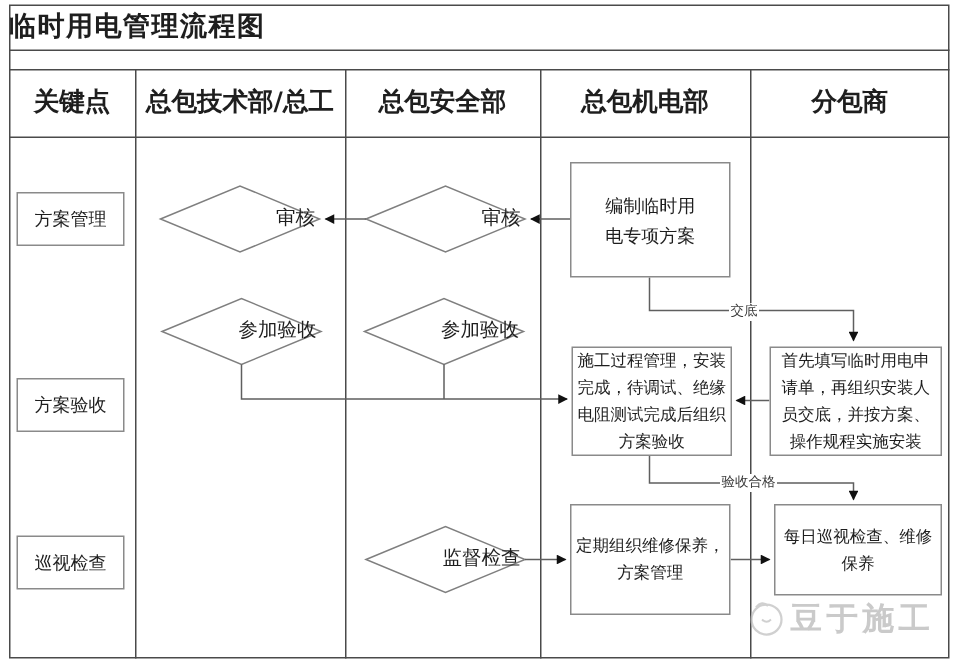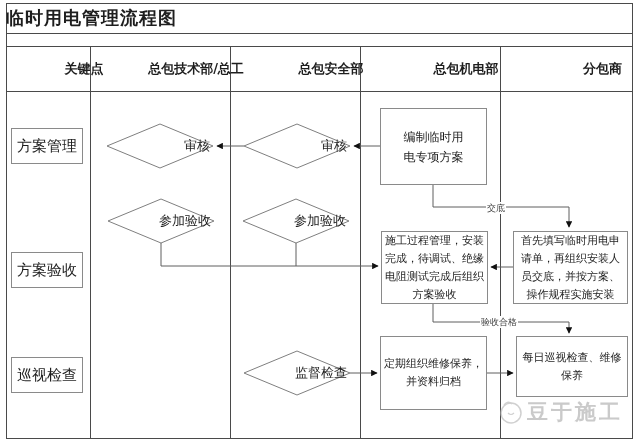--- a/index.html
+++ b/index.html
@@ -8,25 +8,25 @@
     font-family:"DejaVu Serif","Liberation Serif",serif;color:#1e1e1e;
   }
   .abs{position:absolute;}
   
   .frame{left:6px;top:3px;width:625px;height:434px;border:1px solid #4a4a4a;z-index:1;}
   .hline{left:6px;width:627px;height:1px;background:#4a4a4a;z-index:1;}
   .vline{top:46px;width:1px;height:393px;background:#4a4a4a;z-index:1;}
   
   .title{left:6px;top:5px;width:627px;height:26px;line-height:26px;
          font-size:18px;font-weight:600;letter-spacing:1px;z-index:3;}
-  .hcell{top:46px;height:45px;line-height:45px;text-align:center;font-size:13px;
-         font-weight:600;z-index:3;padding-left:36px;}
+  .hcell{top:46px;height:45px;line-height:45px;text-align:center;font-size:17px;
+         font-weight:600;z-index:3;}
   
   .kp{width:70px;height:34px;border:1px solid #8a8a8a;background:#fff;display:flex;
-      align-items:center;justify-content:center;font-size:15px;z-index:3;}
+      align-items:center;justify-content:center;font-size:12px;z-index:3;}
   .pbox{border:1px solid #8a8a8a;background:#fff;display:flex;align-items:center;
         justify-content:center;text-align:center;font-size:11px;line-height:18px;
         z-index:3;box-sizing:border-box;}
   .dlabel{height:16px;line-height:16px;text-align:right;font-size:13px;z-index:3;}
   .elabel{font-size:9px;line-height:12px;text-align:center;background:#fff;color:#3a3a3a;
           z-index:4;padding:0 1px;}
   svg.overlay{left:0;top:0;z-index:2;}
   
   .wm-text{left:527px;top:398px;font-size:21px;letter-spacing:3px;color:#bdbdbd;
            opacity:.8;z-index:5;font-weight:600;}
@@ -90,21 +90,21 @@
 
   <div class="abs dlabel" style="left:110px;top:138px;width:100px">审核</div>
   <div class="abs dlabel" style="left:247px;top:138px;width:100px">审核</div>
   <div class="abs dlabel" style="left:111px;top:213px;width:100px">参加验收</div>
   <div class="abs dlabel" style="left:246px;top:213px;width:100px">参加验收</div>
   <div class="abs dlabel" style="left:247px;top:365px;width:100px">监督检查</div>
 
   <div class="abs pbox" style="left:380px;top:108px;width:107px;height:77px;padding:2px 20px;font-size:12px;line-height:20px">编制临时用电专项方案</div>
   <div class="abs pbox" style="left:381px;top:231px;width:107px;height:73px;padding:1px 3px">施工过程管理，安装完成，待调试、绝缘电阻测试完成后组织方案验收</div>
   <div class="abs pbox" style="left:513px;top:231px;width:115px;height:73px;padding:1px 4px">首先填写临时用电申请单，再组织安装人员交底，并按方案、操作规程实施安装</div>
-  <div class="abs pbox" style="left:380px;top:336px;width:107px;height:74px;padding:2px 3px">定期组织维修保养，并资料归档</div>
+  <div class="abs pbox" style="left:380px;top:336px;width:107px;height:74px;padding:2px 3px">定期组织维修保养，方案管理</div>
   <div class="abs pbox" style="left:516px;top:336px;width:112px;height:61px;padding:15px 5px">每日巡视检查、维修保养</div>
 
   <div class="abs elabel" style="left:486px;top:202px">交底</div>
   <div class="abs elabel" style="left:480px;top:316px">验收合格</div>
 
   <svg class="abs wm-logo" width="30" height="30" viewBox="0 0 30 30">
     <circle cx="15" cy="16" r="10" fill="none" stroke="#bdbdbd" stroke-width="1.5"></circle>
     <path d="M8,8 Q12,3 16,7" fill="none" stroke="#bdbdbd" stroke-width="1.5"></path>
     <path d="M12,16 q3,3 6,0" fill="none" stroke="#bdbdbd" stroke-width="1.2"></path>
   </svg>

